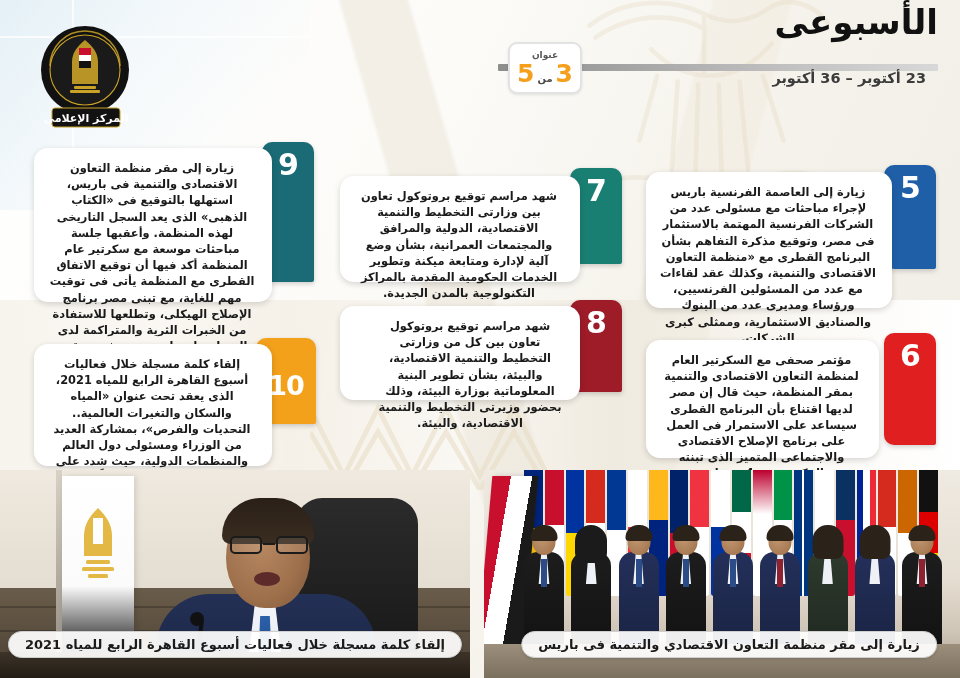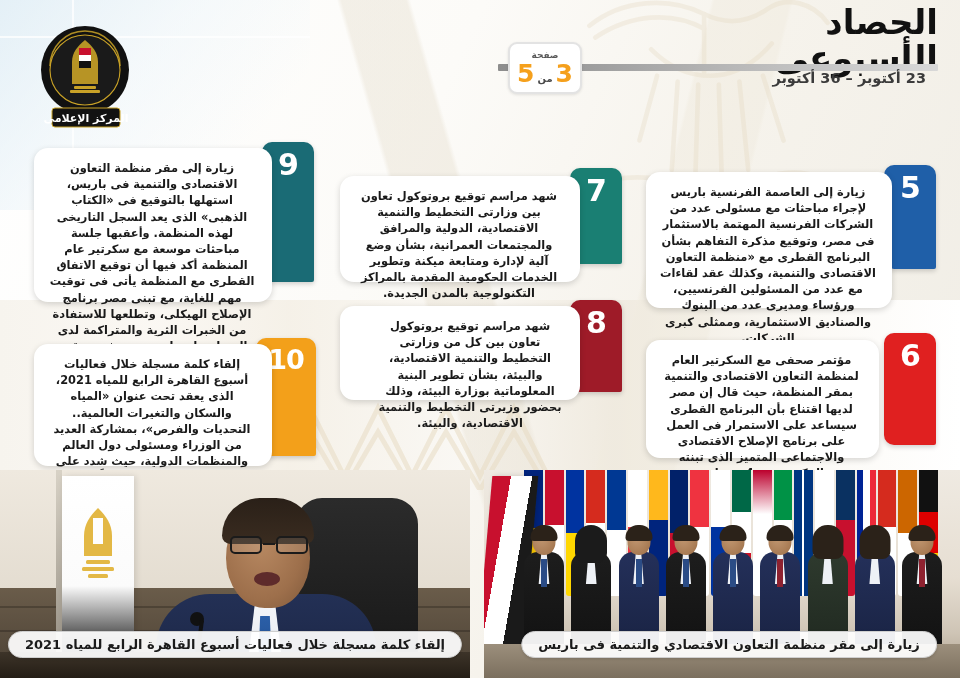--- a/index.html
+++ b/index.html
@@ -412,30 +412,29 @@
         <path d="M16 44 A35 35 0 0 1 86 44" opacity=".85"></path>
       </g>
       <rect x="18" y="86" width="68" height="19" rx="3" fill="#121212" stroke="#c9a227" stroke-width="1"></rect>
       <text x="52" y="100" font-size="11" font-weight="bold" fill="#ffffff" text-anchor="middle" font-family="DejaVu Sans, sans-serif">المركز الإعلامى</text>
     </svg>
   </div>
 
   <div class="header">
     <div class="hdr-title-wrap">
       <div class="hdr-main">
-        <span>الحصاد</span>
         <span class="l2">الأسبوعى</span>
       </div>
     </div>
     <div class="hdr-rule"></div>
     <div class="hdr-date">23 أكتوبر – 36 أكتوبر</div>
   </div>
 
   <div class="page-badge">
-    <div class="pb-word">صفحة</div>
+    <div class="pb-word">عنوان</div>
     <div class="pb-nums">
       <span class="pb-cur">3</span>
       <span class="pb-of">من</span>
       <span class="pb-tot">5</span>
     </div>
   </div>
 
 
   <div class="num-tab" style="left:884px; top:165px; height:104px; background:#1f5fa8;">
     <span class="num">5</span>
@@ -445,21 +444,21 @@
   </div>
   <div class="num-tab" style="left:570px; top:168px; height:96px; background:#1a7f73;">
     <span class="num">7</span>
   </div>
   <div class="num-tab" style="left:570px; top:300px; height:92px; background:#9e1b28;">
     <span class="num">8</span>
   </div>
   <div class="num-tab" style="left:262px; top:142px; height:140px; background:#1a6b75;">
     <span class="num">9</span>
   </div>
-  <div class="num-tab wide" style="left:256px; top:338px; height:118px; background:#f3a01a;">
+  <div class="num-tab wide" style="left:256px; top:338px; height:86px; background:#f3a01a;align-items:center;">
     <span class="num">10</span>
   </div>
 
   <div class="card" style="left:646px; top:172px; width:246px; height:136px;">
     <div class="c-text">زيارة إلى العاصمة الفرنسية باريس لإجراء مباحثات مع مسئولى عدد من الشركات الفرنسية المهتمة بالاستثمار فى مصر، وتوقيع مذكرة التفاهم بشأن البرنامج القطرى مع «منظمة التعاون الاقتصادى والتنمية، وكذلك عقد لقاءات مع عدد من المسئولين الفرنسيين، ورؤساء ومديرى عدد من البنوك والصناديق الاستثمارية، وممثلى كبرى الشركات.</div>
   </div>
 
   <div class="card" style="left:646px; top:340px; width:233px; height:118px;">
     <div class="c-text">مؤتمر صحفى مع السكرتير العام لمنظمة التعاون الاقتصادى والتنمية بمقر المنظمة، حيث قال إن مصر لديها اقتناع بأن البرنامج القطرى سيساعد على الاستمرار فى العمل على برنامج الإصلاح الاقتصادى والاجتماعى المتميز الذى تبنته الحكومة منذ 4 سنوات.</div>
   </div>

